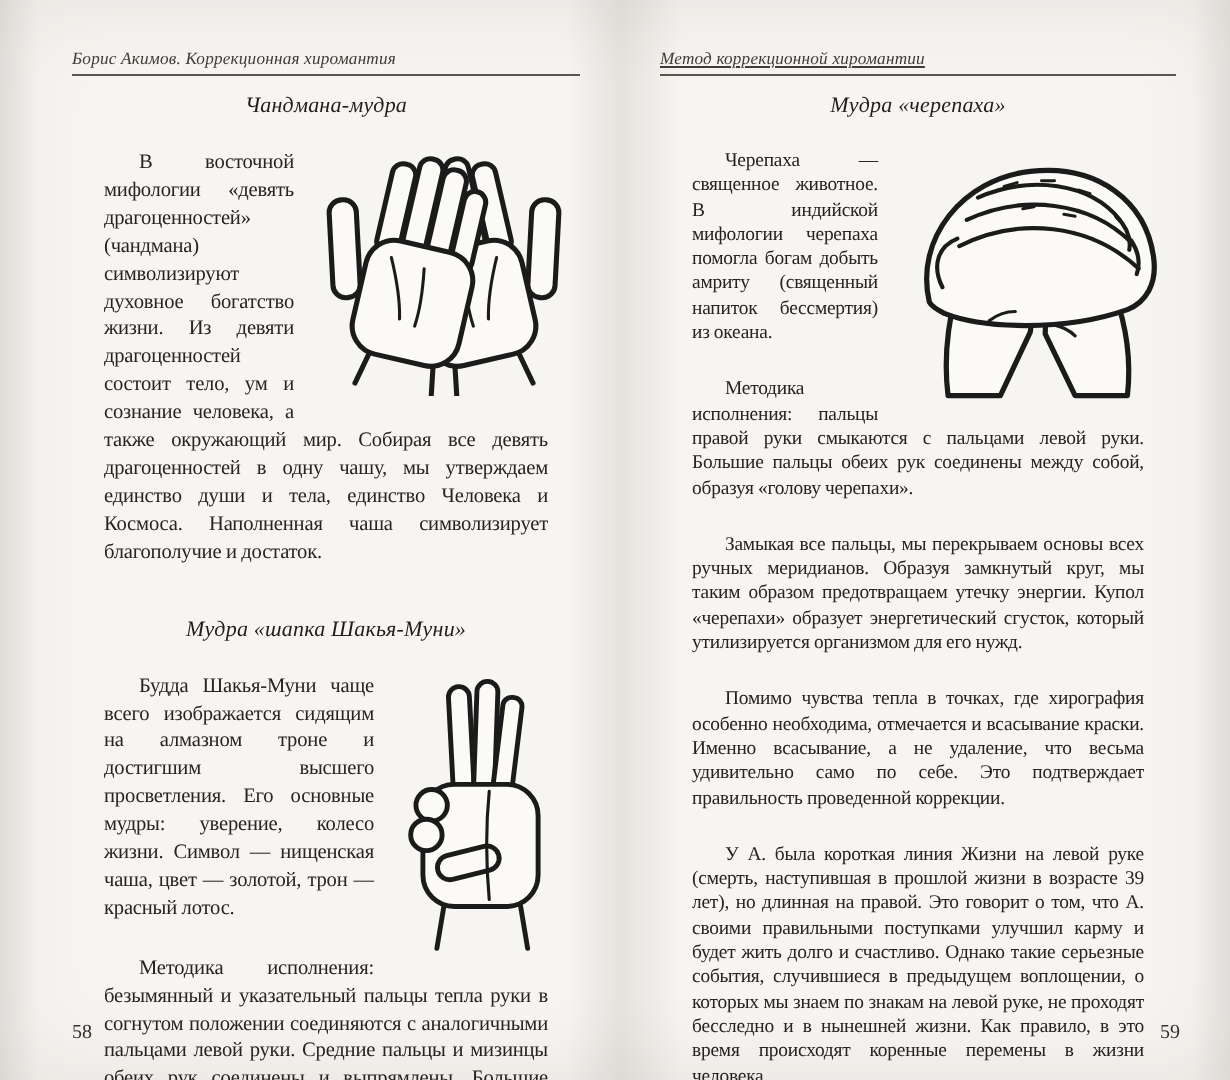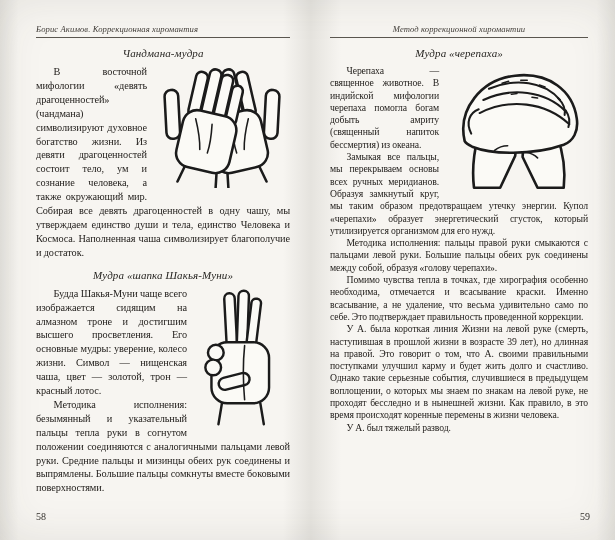--- a/index.html
+++ b/index.html
@@ -7,30 +7,30 @@
   .stage{
     position:relative;width:615px;height:540px;overflow:hidden;
     background:linear-gradient(90deg,#e7e5e0 0%,#f7f5f1 3%,#f7f5f1 46%,#e5e3de 50.5%,#f7f5f1 55.5%,#f7f5f1 97%,#e8e6e1 100%);
     box-shadow:inset 0 0 45px rgba(60,55,45,.10);
     color:#262320;
   }
   .page{position:absolute;top:24px;}
   .page-left{left:36px;width:254px;}
   .page-right{left:330px;width:258px;}
   .pg-header{font-style:italic;font-size:8.6px;color:#3f3b36;letter-spacing:.1px;}
-  .page-right .pg-header{text-align:center;}
+  .page-right .pg-header{text-align:left;text-decoration:underline;}
   .rule{border-top:1.2px solid #5a564f;margin-top:3px;}
   h3.mudra-title{
     font-size:11px;font-style:italic;font-weight:normal;text-align:center;
     margin:9px 0 6px 0;color:#201e1b;letter-spacing:.1px;
   }
   .section{overflow:visible;}
   .section:after{content:"";display:block;clear:both;}
   p.body-text{
-    margin:0;text-align:justify;text-indent:1.7em;
+    margin:16px;text-align:justify;text-indent:1.7em;
     hyphens:auto;-webkit-hyphens:auto;word-spacing:-0.2px;letter-spacing:-0.1px;
   }
   .page-left p.body-text{font-size:10.3px;line-height:13.9px;}
   .page-right p.body-text{font-size:9.7px;line-height:12.3px;}
   .fig{float:right;margin:1px 0 3px 7px;}
   .fig svg{display:block;}
   .pagenum{position:absolute;top:511px;font-size:10px;color:#33302c;}
   .pagenum-left{left:36px;}
   .pagenum-right{right:25px;margin-left:29px;}
   .ink{stroke:#1b1b1b;fill:#fbfaf6;stroke-linecap:round;stroke-linejoin:round;}
@@ -127,22 +127,22 @@
 
             <path d="M27 72 C21 60 25 50 35 46" fill="none" stroke-width="2.2"></path>
 
             <path d="M52 90 C57 86 62 85 66 85 M86 92 C91 93 95 95 98 98" fill="none" stroke-width="1.7"></path>
 
             <path d="M60 18 l7 -2 M80 15 l7 0 M100 20 l6 2 M70 30 l6 -1 M92 33 l6 1" fill="none" stroke-width="1.6"></path>
           </g>
         </svg>
       </div>
       <p class="body-text">Черепаха — священное животное. В индийской мифологии черепаха помогла богам добыть амриту (священный напиток бессмертия) из океана.</p>
+      <p class="body-text">Методика исполнения: пальцы правой руки смыкаются с пальцами левой руки. Большие пальцы обеих рук соединены между собой, образуя «голову черепахи».</p>
       <p class="body-text">Замыкая все пальцы, мы перекрываем основы всех ручных меридианов. Образуя замкнутый круг, мы таким образом предотвращаем утечку энергии. Купол «черепахи» образует энергетический сгусток, который утилизируется организмом для его нужд.</p>
-      <p class="body-text">Методика исполнения: пальцы правой руки смыкаются с пальцами левой руки. Большие пальцы обеих рук соединены между собой, образуя «голову черепахи».</p>
       <p class="body-text">Помимо чувства тепла в точках, где хирография особенно необходима, отмечается и всасывание краски. Именно всасывание, а не удаление, что весьма удивительно само по себе. Это подтверждает правильность проведенной коррекции.</p>
       <p class="body-text">У А. была короткая линия Жизни на левой руке (смерть, наступившая в прошлой жизни в возрасте 39 лет), но длинная на правой. Это говорит о том, что А. своими правильными поступками улучшил карму и будет жить долго и счастливо. Однако такие серьезные события, случившиеся в предыдущем воплощении, о которых мы знаем по знакам на левой руке, не проходят бесследно и в нынешней жизни. Как правило, в это время происходят коренные перемены в жизни человека.</p>
       <p class="body-text">У А. был тяжелый развод.</p>
     </div>
   </div>
 
   <div class="pagenum pagenum-left">58</div>
   <div class="pagenum pagenum-right">59</div>
 </div>
 

